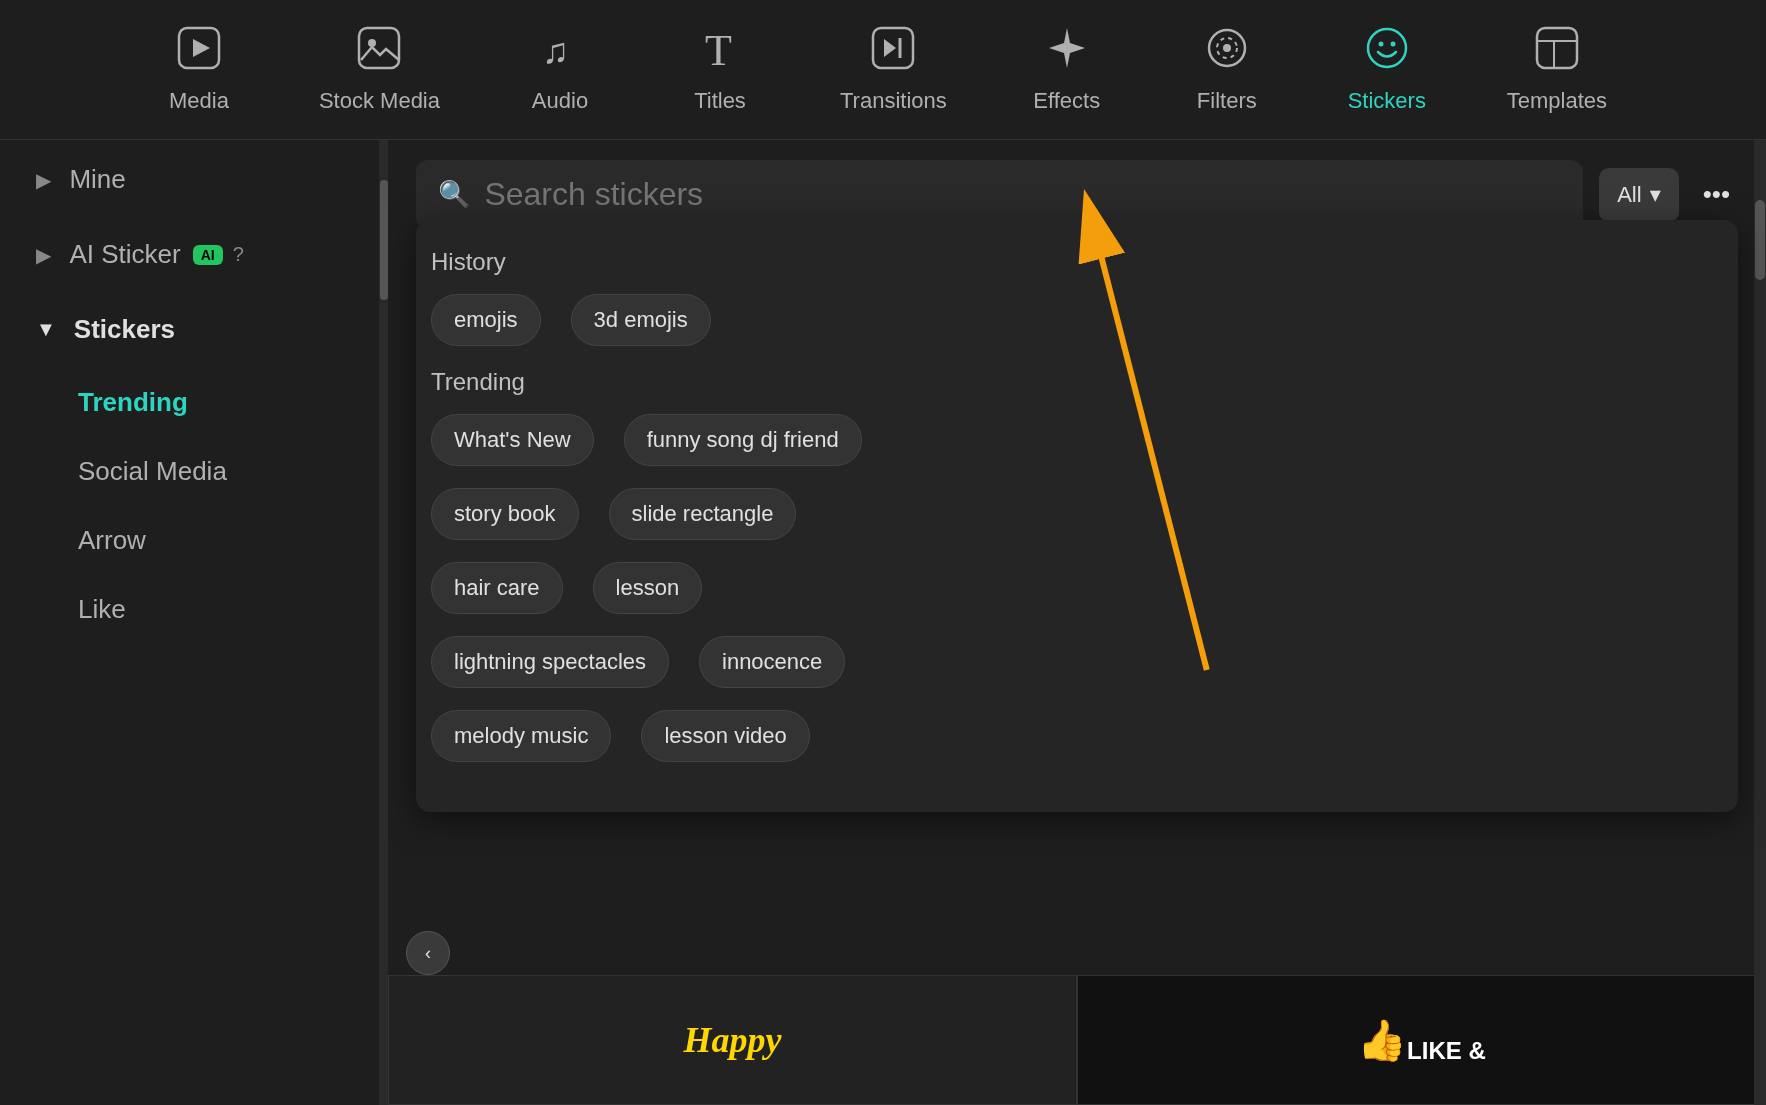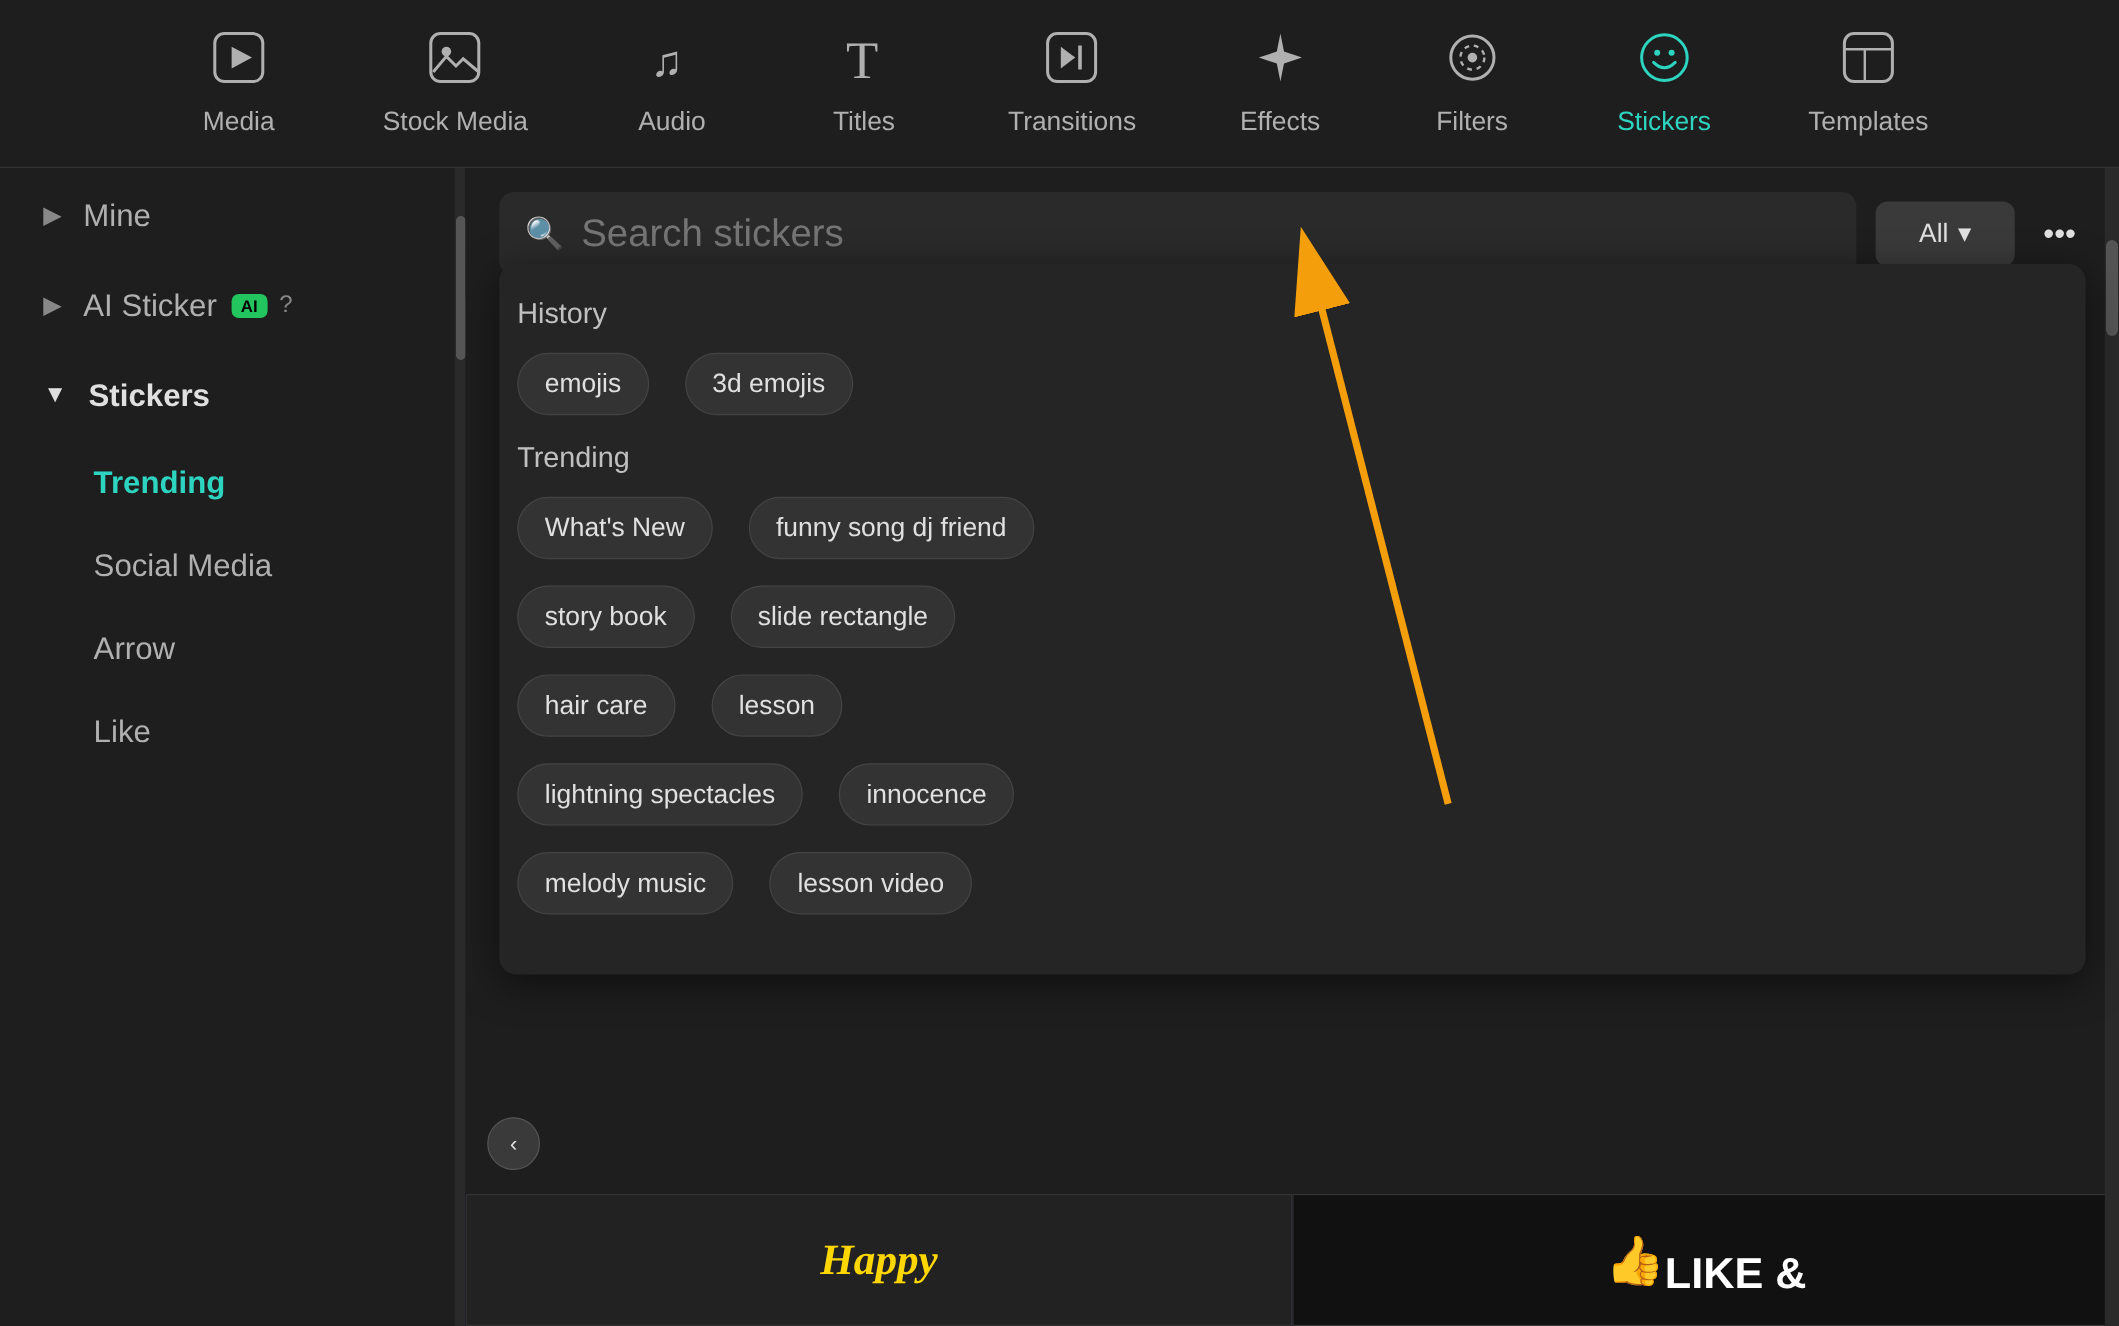--- a/index.html
+++ b/index.html
@@ -157,21 +157,21 @@
     }
     .filter-btn {
       display: flex;
       align-items: center;
       gap: 8px;
       background: #3a3a3a;
       border: none;
       border-radius: 10px;
       color: #e0e0e0;
       font-size: 22px;
-      padding: 14px 36px;
+      padding: 14px 18px;
       cursor: pointer;
     }
     .more-btn {
       background: transparent;
       border: none;
       color: #e0e0e0;
       font-size: 26px;
       cursor: pointer;
       padding: 8px;
     }
@@ -221,21 +221,21 @@
       pointer-events: none;
       z-index: 200;
     }
 
     
     .bottom-stickers {
       position: absolute;
       bottom: 0;
       left: 0;
       right: 0;
-      height: 110px;
+      height: 130px;
       background: #4c1d95;
       display: flex;
       overflow: hidden;
     }
     .sticker-preview {
       flex: 1;
       background: #222;
       border: 1px solid #333;
       display: flex;
       align-items: center;
@@ -245,21 +245,21 @@
     .sticker-preview-text {
       font-size: 28px;
       font-weight: 700;
       color: #ffd700;
       font-style: italic;
     }
     .sticker-preview-like {
       font-size: 40px;
     }
     .sticker-preview-like-text {
-      font-size: 36px;
+      font-size: 24px;
       font-weight: 900;
       color: #fff;
       margin-top: 22px;
     }
 
     
     .collapse-btn {
       position: absolute;
       bottom: 130px;
       left: 18px;

